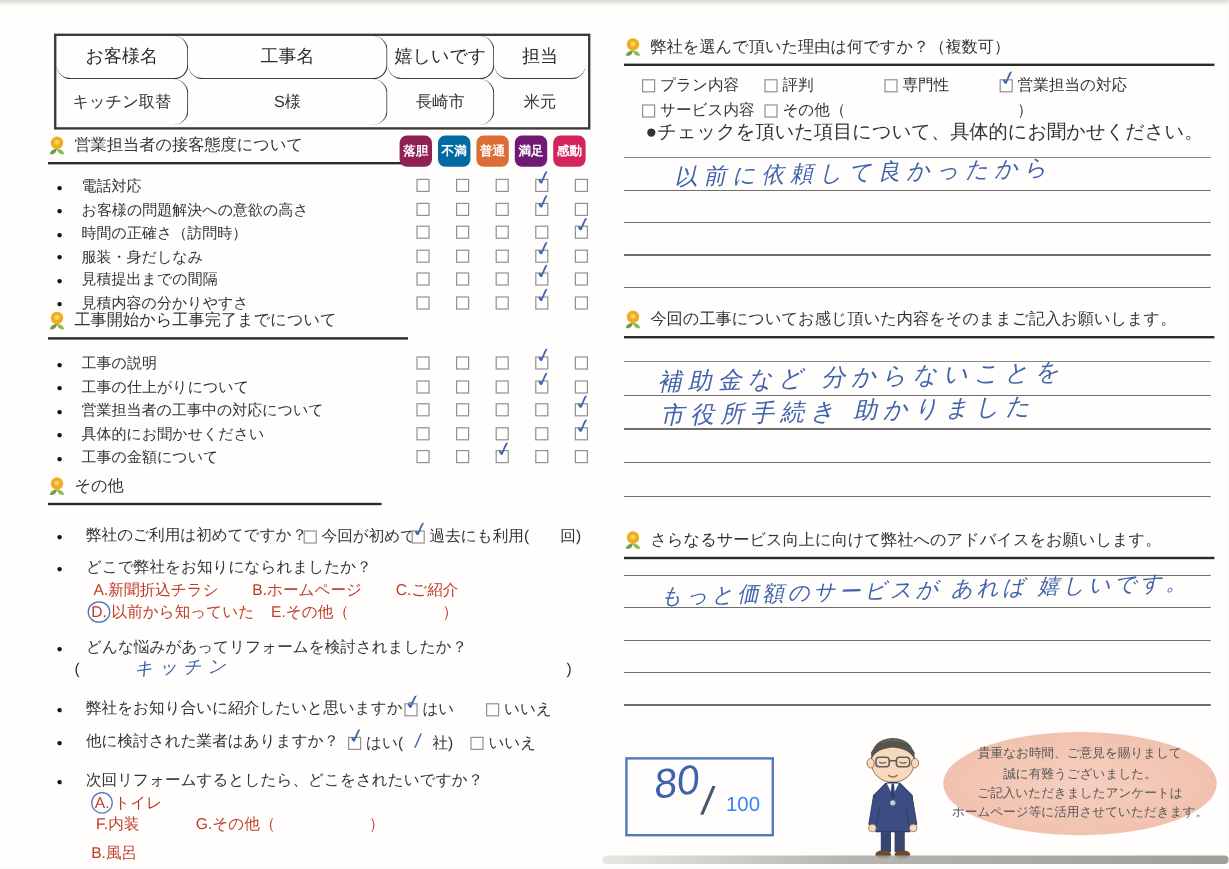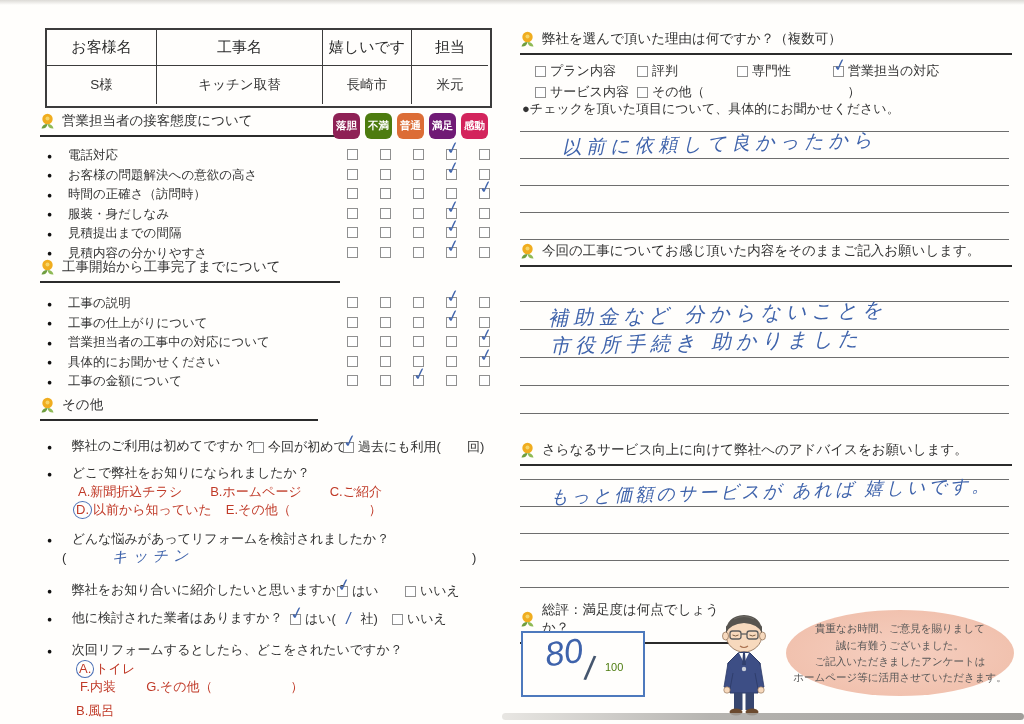--- a/index.html
+++ b/index.html
@@ -6,21 +6,21 @@
   body{font-family:"Liberation Sans","DejaVu Sans",sans-serif;background:#e9e7e3;}
   #page{position:relative;width:1024px;height:724px;background:#fffefc;overflow:hidden;color:#3a3a3a;}
   .abs{position:absolute;}
 
   
   #scan-top{left:0;top:0;width:1024px;height:5px;background:linear-gradient(#dcdad6,#fffefc);}
   #scan-edge{left:502px;top:713px;width:522px;height:7px;border-radius:4px;background:linear-gradient(to right,#e4e2de 0%,#a9a7a3 40%,#8f8d89 100%);opacity:.85;}
 
   
   #info-table{left:45px;top:28px;width:443px;height:76px;border:2px solid #3c3c3c;display:grid;grid-template-columns:110px 166px 89px 76px;grid-template-rows:36px 38px;}
-  #info-table .cell{border-right:1.5px solid #3c3c3c;border-bottom:1.5px solid #3c3c3c;display:flex;align-items:center;justify-content:center;font-size:15px;color:#2b2b2b;}
+  #info-table .cell{border-right:1.5px solid #3c3c3c;border-bottom:1.5px solid #3c3c3c;display:flex;align-items:center;justify-content:center;font-size:15px;color:#2b2b2b;border-radius:12px;}
   #info-table .cell:nth-child(4n){border-right:none;}
   #info-table .cell:nth-child(n+5){border-bottom:none;font-size:13.5px;color:#333;}
 
   
   .sec-head{display:flex;align-items:center;gap:7px;font-size:13.5px;color:#333;border-bottom:2.5px solid #2b2b2b;padding-bottom:5px;}
   .sec-head svg{flex:0 0 auto;}
 
   
   #rating-legend{left:333px;top:113px;display:flex;gap:5px;}
   .chip{width:27px;height:26px;border-radius:6px;color:#fff;font-size:10.5px;font-weight:bold;display:flex;align-items:center;justify-content:center;letter-spacing:0;}
@@ -47,55 +47,55 @@
   .rhead{left:520px;width:492px;}
   .opt-row{display:flex;height:18px;}
   .opt-row .q-opt{position:absolute;font-size:13px;color:#333;}
   .lines{left:520px;width:489px;background:repeating-linear-gradient(to bottom,#6e6e6e 0 1px,transparent 1px var(--sp));}
   .hw-line{position:absolute;font-size:19px;letter-spacing:5px;white-space:nowrap;}
 
   
   #score-box{left:521px;top:631px;width:120px;height:62px;border:2.5px solid #4d79bd;background:#fffefc;}
   #score-val{position:absolute;left:22px;top:0px;font-size:34px;color:#3f63ab;font-style:italic;transform:rotate(-8deg);}
   #score-slash{position:absolute;left:62px;top:16px;font-size:34px;color:#45566e;transform:rotate(8deg);}
-  #score-max{position:absolute;left:82px;top:28px;font-size:11px;color:#4d7c0f;}
+  #score-max{position:absolute;left:82px;top:28px;font-size:17px;color:#3b82f6;}
 
   
   #thanks{left:786px;top:610px;width:228px;height:86px;border-radius:50%;background:radial-gradient(ellipse at center,#f6cfc0 0%,#f0bfab 85%);display:flex;flex-direction:column;align-items:center;justify-content:center;}
   #thanks div{font-size:10.5px;color:#555;line-height:1.55;white-space:nowrap;}
 </style>
 </head>
 <body>
 
 <div id="page">
   <div class="abs" id="scan-top"></div>
 
   <div class="abs" id="info-table">
     <div class="cell">お客様名</div>
     <div class="cell">工事名</div>
     <div class="cell">嬉しいです</div>
     <div class="cell">担当</div>
+    <div class="cell">キッチン取替</div>
     <div class="cell">S様</div>
-    <div class="cell">キッチン取替</div>
     <div class="cell">長崎市</div>
     <div class="cell">米元</div>
   </div>
 
   <div class="abs sec-head" style="left:40px;top:112px;width:300px;">
     <svg width="15" height="17" viewBox="0 0 15 17">
         <circle cx="7.5" cy="6" r="5.2" fill="#f0ad1f"></circle>
         <circle cx="7.5" cy="5.6" r="2" fill="#f6d56a"></circle>
         <path d="M7.5 11 C4 11 2 13 1.5 15.5 C4.7 15.8 7 14.5 7.5 11 Z" fill="#6f9e3f"></path>
         <path d="M7.5 11 C11 11 13 13 13.5 15.5 C10.3 15.8 8 14.5 7.5 11 Z" fill="#8fba55"></path>
       </svg>
     <span>営業担当者の接客態度について</span>
   </div>
   <div class="abs" id="rating-legend">
       <span class="chip" style="background: rgb(142, 33, 85);">落胆</span>
-      <span class="chip" style="background: #4d7c0f;">不満</span>
+      <span class="chip" style="background: #0369a1;">不満</span>
       <span class="chip" style="background: rgb(220, 109, 54);">普通</span>
       <span class="chip" style="background: #701a75;">満足</span>
       <span class="chip" style="background: rgb(211, 36, 92);">感動</span>
     </div>
 
   <div class="abs rate-items" style="left:40px;top:146px;">
       <div class="rate-row">
         <span class="bullet">●</span>
         <span class="rate-label">電話対応</span>
         <span class="rate-boxes">
@@ -447,21 +447,21 @@
     <span class="bullet">●</span>
     <span>次回リフォームするとしたら、どこをされたいですか？</span>
   </div>
   <div class="red-row" style="left:76px;top:660px;gap:24px;flex-direction:column;">
       <span class="red-opt"><span class="circle">A.</span><span>トイレ</span></span>
       <span class="red-opt">B.風呂</span>
       <span class="red-opt">C.台所</span>
       <span class="red-opt">D.洗面所</span>
       <span class="red-opt">E.外壁塗装</span>
     </div>
-  <div class="red-row" style="left:80px;top:678px;gap:30px;">
+  <div class="red-row" style="left:80px;top:678px;gap:47px;">
       <span class="red-opt">F.内装</span>
       <span class="red-opt">G.その他（　　　　　　）</span>
     </div>
 
   <div class="abs sec-head rhead" style="top:30px;">
     <svg width="15" height="17" viewBox="0 0 15 17">
         <circle cx="7.5" cy="6" r="5.2" fill="#f0ad1f"></circle>
         <circle cx="7.5" cy="5.6" r="2" fill="#f6d56a"></circle>
         <path d="M7.5 11 C4 11 2 13 1.5 15.5 C4.7 15.8 7 14.5 7.5 11 Z" fill="#6f9e3f"></path>
         <path d="M7.5 11 C11 11 13 13 13.5 15.5 C10.3 15.8 8 14.5 7.5 11 Z" fill="#8fba55"></path>
@@ -491,25 +491,25 @@
   <div class="abs opt-row" id="reason-row2" style="left:520px;top:83px;width:492px;">
       <span class="q-opt" style="left: 15px;">
         <span class="cbx"></span>
         <span>サービス内容</span>
       </span>
       <span class="q-opt" style="left: 117px;">
         <span class="cbx"></span>
         <span>その他（　　　　　　　　　　　）</span>
       </span>
     </div>
-  <div class="abs" style="left:522px;top:100px;font-size:13px;color:#333;">●チェックを頂いた項目について、具体的にお聞かせください。</div>
+  <div class="abs" style="left:538px;top:100px;font-size:16px;color:#333;">●チェックを頂いた項目について、具体的にお聞かせください。</div>
   <div class="abs lines" style="top:131px;height:110px;--sp:27px;"></div>
   <div class="hw-line hand" style="left:562px;top:135px;">以前に依頼して良かったから</div>
 
-  <div class="abs sec-head rhead" style="top:242px;">
+  <div class="abs sec-head rhead" style="top:257px;">
     <svg width="15" height="17" viewBox="0 0 15 17">
         <circle cx="7.5" cy="6" r="5.2" fill="#f0ad1f"></circle>
         <circle cx="7.5" cy="5.6" r="2" fill="#f6d56a"></circle>
         <path d="M7.5 11 C4 11 2 13 1.5 15.5 C4.7 15.8 7 14.5 7.5 11 Z" fill="#6f9e3f"></path>
         <path d="M7.5 11 C11 11 13 13 13.5 15.5 C10.3 15.8 8 14.5 7.5 11 Z" fill="#8fba55"></path>
       </svg>
     <span>今回の工事についてお感じ頂いた内容をそのままご記入お願いします。</span>
   </div>
   <div class="abs lines" style="top:301px;height:114px;--sp:28px;"></div>
   <div class="hw-line hand" style="left:548px;top:305px;font-size:20px;">補助金など 分からないことを</div>
@@ -520,29 +520,20 @@
         <circle cx="7.5" cy="6" r="5.2" fill="#f0ad1f"></circle>
         <circle cx="7.5" cy="5.6" r="2" fill="#f6d56a"></circle>
         <path d="M7.5 11 C4 11 2 13 1.5 15.5 C4.7 15.8 7 14.5 7.5 11 Z" fill="#6f9e3f"></path>
         <path d="M7.5 11 C11 11 13 13 13.5 15.5 C10.3 15.8 8 14.5 7.5 11 Z" fill="#8fba55"></path>
       </svg>
     <span>さらなるサービス向上に向けて弊社へのアドバイスをお願いします。</span>
   </div>
   <div class="abs lines" style="top:479px;height:110px;--sp:27px;"></div>
   <div class="hw-line hand" style="left:550px;top:485px;font-size:18px;letter-spacing:3px;">もっと価額のサービスが あれば 嬉しいです。</div>
 
-  <div class="abs sec-head" style="left:520px;top:601px;width:210px;">
-    <svg width="15" height="17" viewBox="0 0 15 17">
-        <circle cx="7.5" cy="6" r="5.2" fill="#f0ad1f"></circle>
-        <circle cx="7.5" cy="5.6" r="2" fill="#f6d56a"></circle>
-        <path d="M7.5 11 C4 11 2 13 1.5 15.5 C4.7 15.8 7 14.5 7.5 11 Z" fill="#6f9e3f"></path>
-        <path d="M7.5 11 C11 11 13 13 13.5 15.5 C10.3 15.8 8 14.5 7.5 11 Z" fill="#8fba55"></path>
-      </svg>
-    <span>総評：満足度は何点でしょうか？</span>
-  </div>
   <div class="abs" id="score-box">
     <span id="score-val">80</span>
     <span id="score-slash">/</span>
     <span id="score-max">100</span>
   </div>
 
   <svg class="abs" style="left:704px;top:603px;" width="80" height="118" viewBox="0 0 80 118">
     <ellipse cx="40" cy="32" rx="18" ry="17" fill="#f7d9bd" stroke="#8a6a4f" stroke-width="0.8"></ellipse>
     <ellipse cx="21.5" cy="33" rx="3" ry="4" fill="#f7d9bd" stroke="#8a6a4f" stroke-width="0.7"></ellipse>
     <ellipse cx="58.5" cy="33" rx="3" ry="4" fill="#f7d9bd" stroke="#8a6a4f" stroke-width="0.7"></ellipse>

